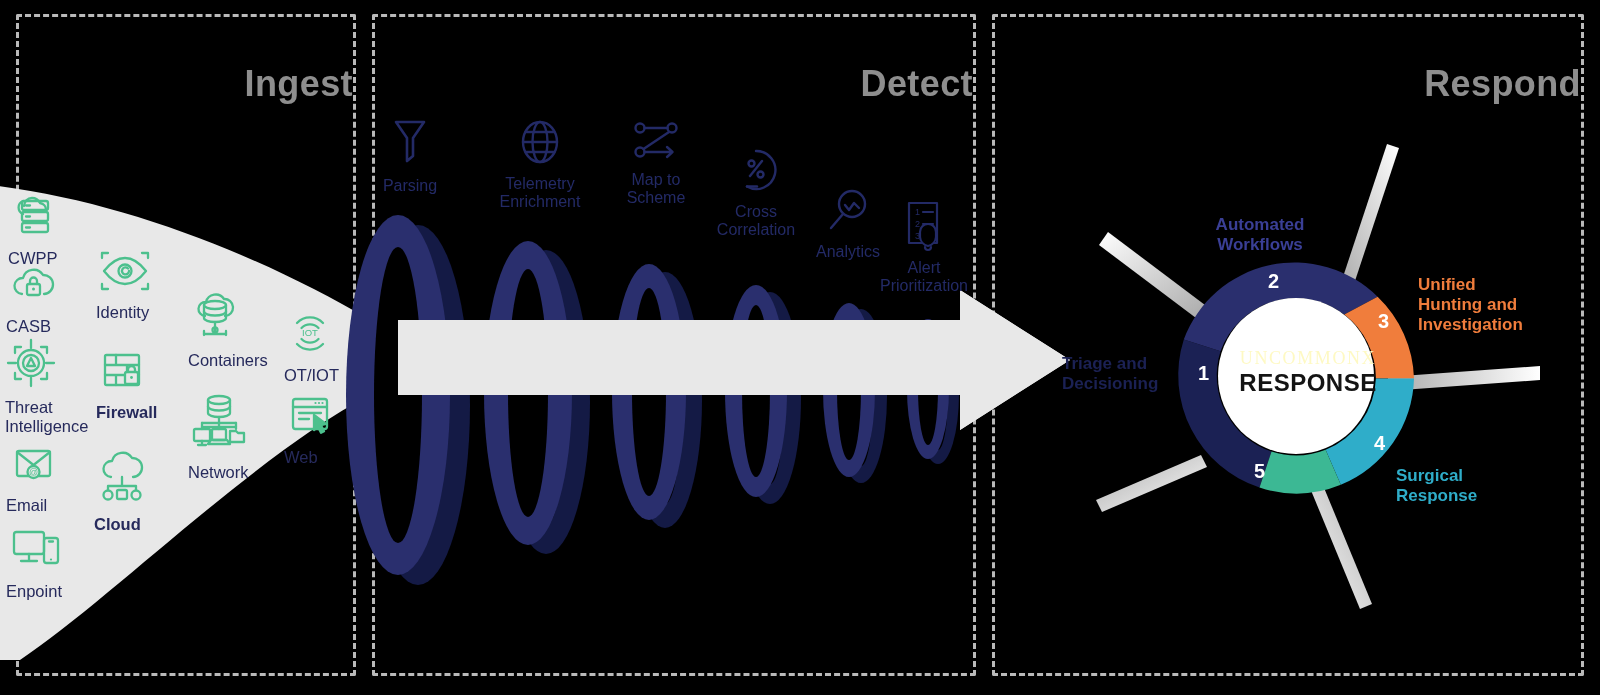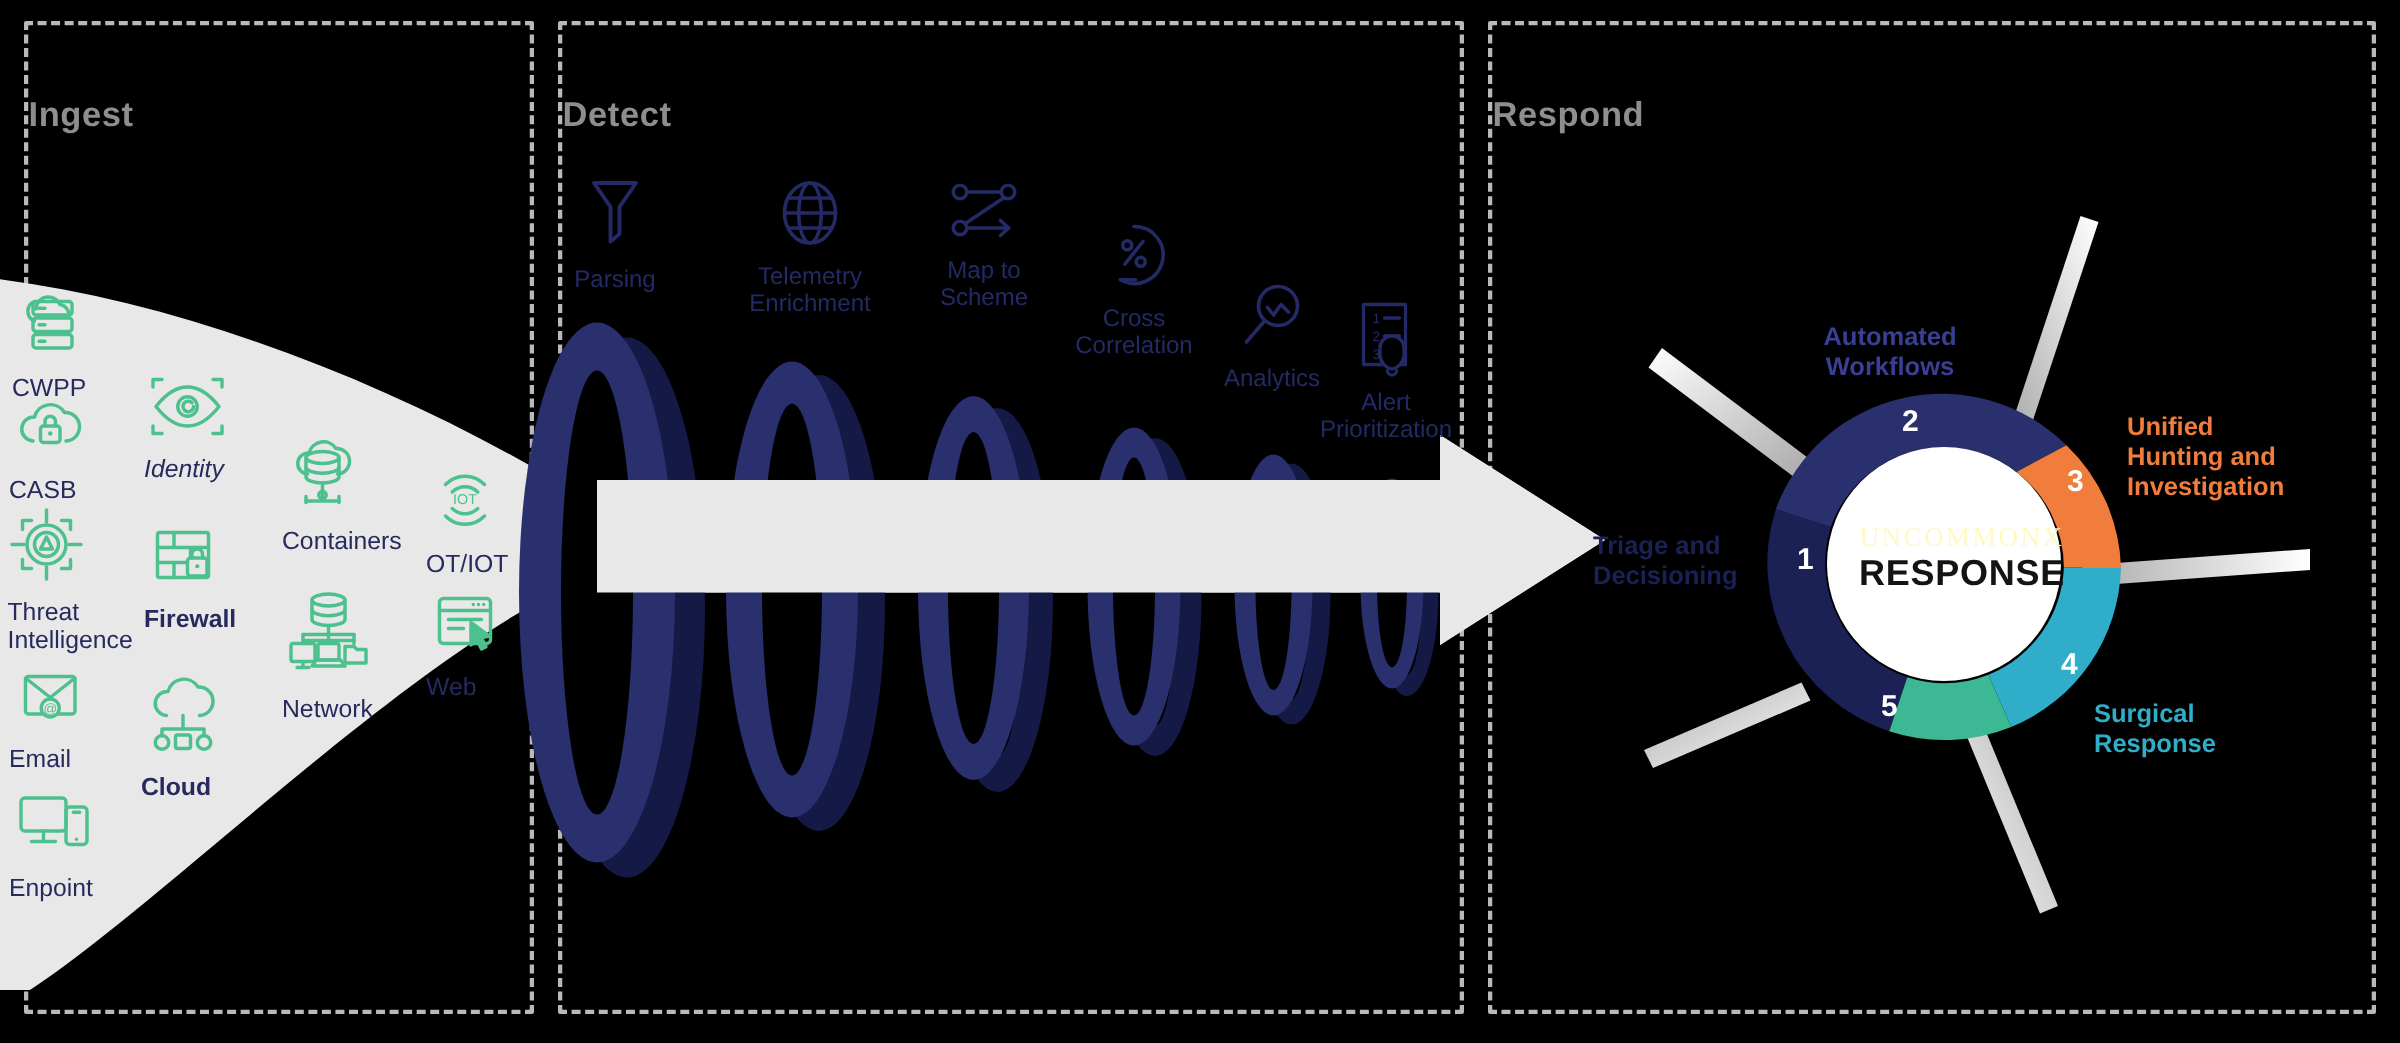--- a/index.html
+++ b/index.html
@@ -16,23 +16,23 @@
     position:absolute;
     border:3px dashed #b9b9b9;
     border-radius:2px;
   }
   #panel-ingest  { left:16px;   top:14px;  width:340px;  height:662px; }
   #panel-detect  { left:372px;  top:14px;  width:604px;  height:662px; }
   #panel-respond { left:992px;  top:14px;  width:592px;  height:662px; }
 
   .panel-title {
     position:absolute; top:46px; left:0; width:100%;
-    text-align:left;
+    text-align:right;
     color:#8e8e8e;
-    font-size:23px; font-weight:bold;
+    font-size:36px; font-weight:bold;
     letter-spacing:.4px;
   }
 
   
   #funnel-layer, #rings-layer, #donut-layer { position:absolute; inset:0; }
   #funnel-layer svg, #rings-layer svg, #donut-layer svg { width:100%; height:100%; display:block; }
 
   
   .src {
     position:absolute;
@@ -218,21 +218,21 @@
         <rect x="8" y="7" width="30" height="22" rx="2.5"></rect>
         <path d="M23 29v6M15 36h16"></path>
         <rect x="38" y="13" width="14" height="25" rx="2.5"></rect>
         <path d="M43 16.5h4"></path>
         <circle cx="45" cy="34.5" r="1.1" fill="#4cc08d" stroke="none"></circle>
       </svg>
     </span>
     <span class="lbl">Enpoint</span>
   </div>
 
-  <div class="src" style="left:96px; top:248px;font-style:italic;">
+  <div class="src" style="left:96px; top:248px;">
     <span class="ico">
       <svg width="58" height="46" viewBox="0 0 58 46" fill="none" stroke="#4cc08d" stroke-width="2.3" stroke-linecap="round" stroke-linejoin="round">
         <path d="M8 23c7-9 14-13 21-13s14 4 21 13c-7 9-14 13-21 13S15 32 8 23z"></path>
         <circle cx="29" cy="23" r="6.5"></circle>
         <path d="M32 20.5a3.5 3.5 0 1 0 1 2.5"></path>
         <path d="M6 10V5h6M52 10V5h-6M6 36v5h6M52 36v5h-6"></path>
       </svg>
     </span>
     <span class="lbl">Identity</span>
   </div>

